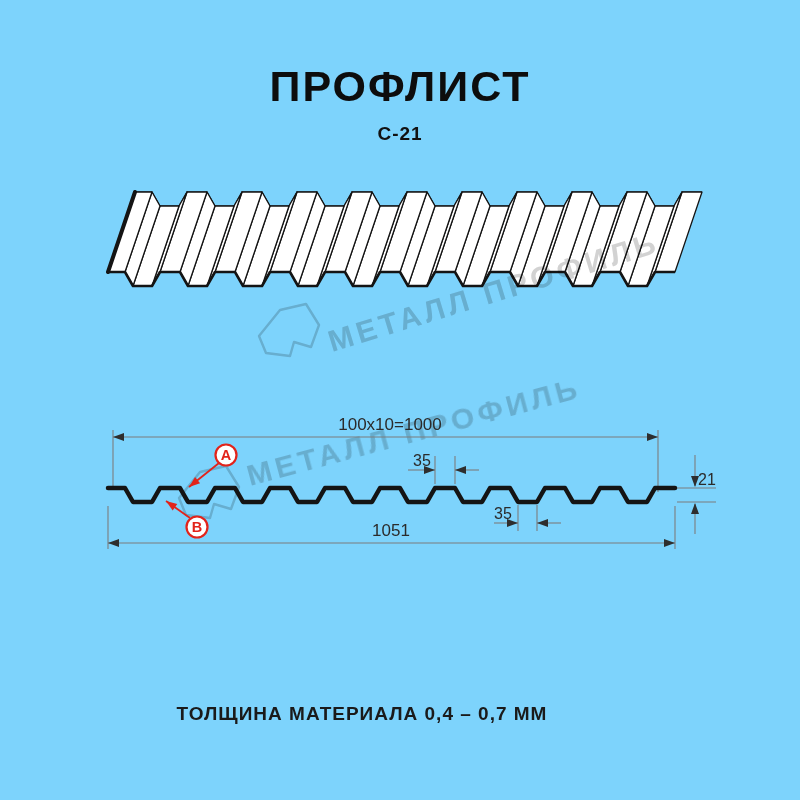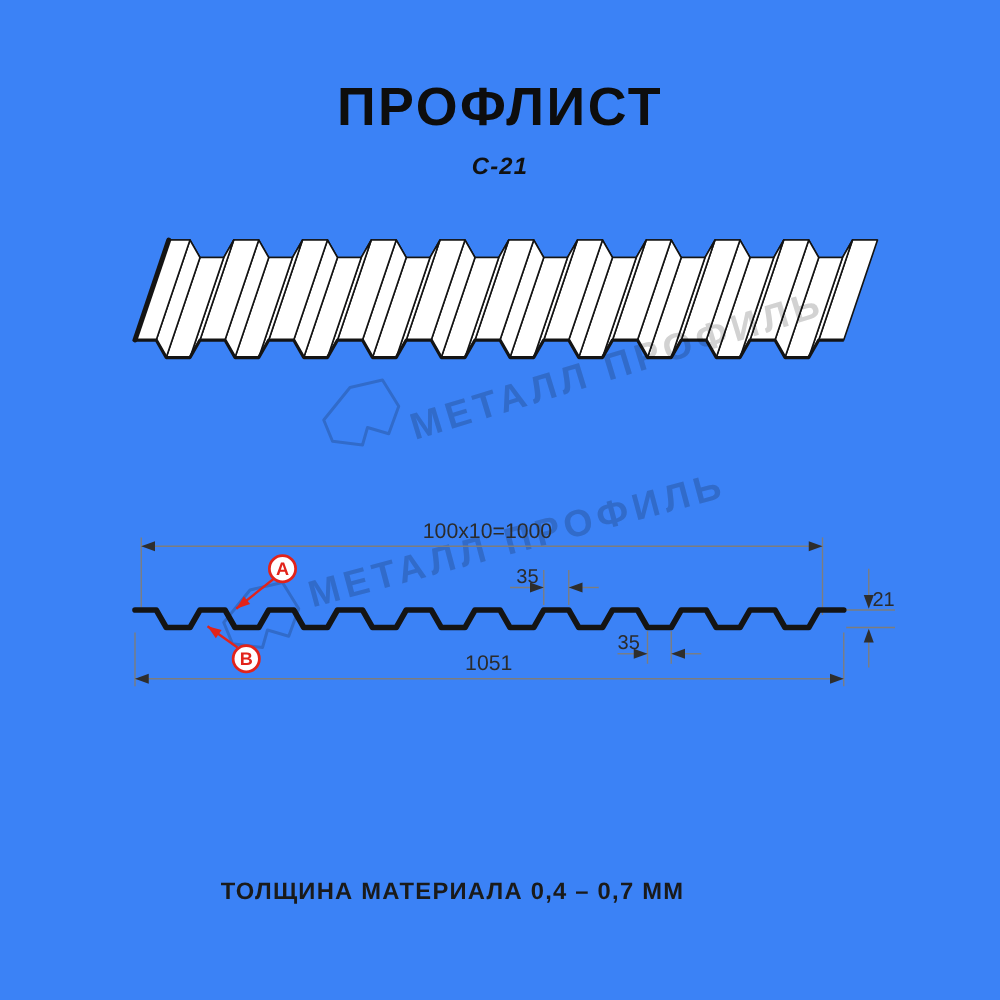--- a/index.html
+++ b/index.html
@@ -1,20 +1,20 @@
 <!DOCTYPE html>
 <html><head>
 <meta charset="utf-8">
 <style>
   html,body{margin:0;padding:0;background:#fff;}
-  .stage{position:relative;width:800px;height:800px;background:#3b82f6;overflow:hidden;
+  .stage{position:relative;width:800px;height:800px;background:#7dd3fc;overflow:hidden;
          font-family:"Liberation Sans","DejaVu Sans",sans-serif;}
   .title-wrap{position:absolute;top:62px;left:0;width:800px;text-align:center;}
   .title-wrap h1{margin:0;font-size:43px;font-weight:bold;letter-spacing:2px;color:#0d0d0d;}
-  .model{margin-top:12px;font-size:19px;font-weight:bold;letter-spacing:1px;color:#111;font-style:italic;}
+  .model{margin-top:12px;font-size:19px;font-weight:bold;letter-spacing:1px;color:#111;}
   .footer-note{position:absolute;top:703px;left:0;width:724px;text-align:center;
                font-size:19px;font-weight:bold;letter-spacing:1px;color:#1a1a1a;}
   svg.diagram{position:absolute;left:0;top:0;}
   .wm{mix-blend-mode:multiply;}
   svg text{user-select:none;}
 </style>
 </head>
 <body>
 
 <div class="stage">

